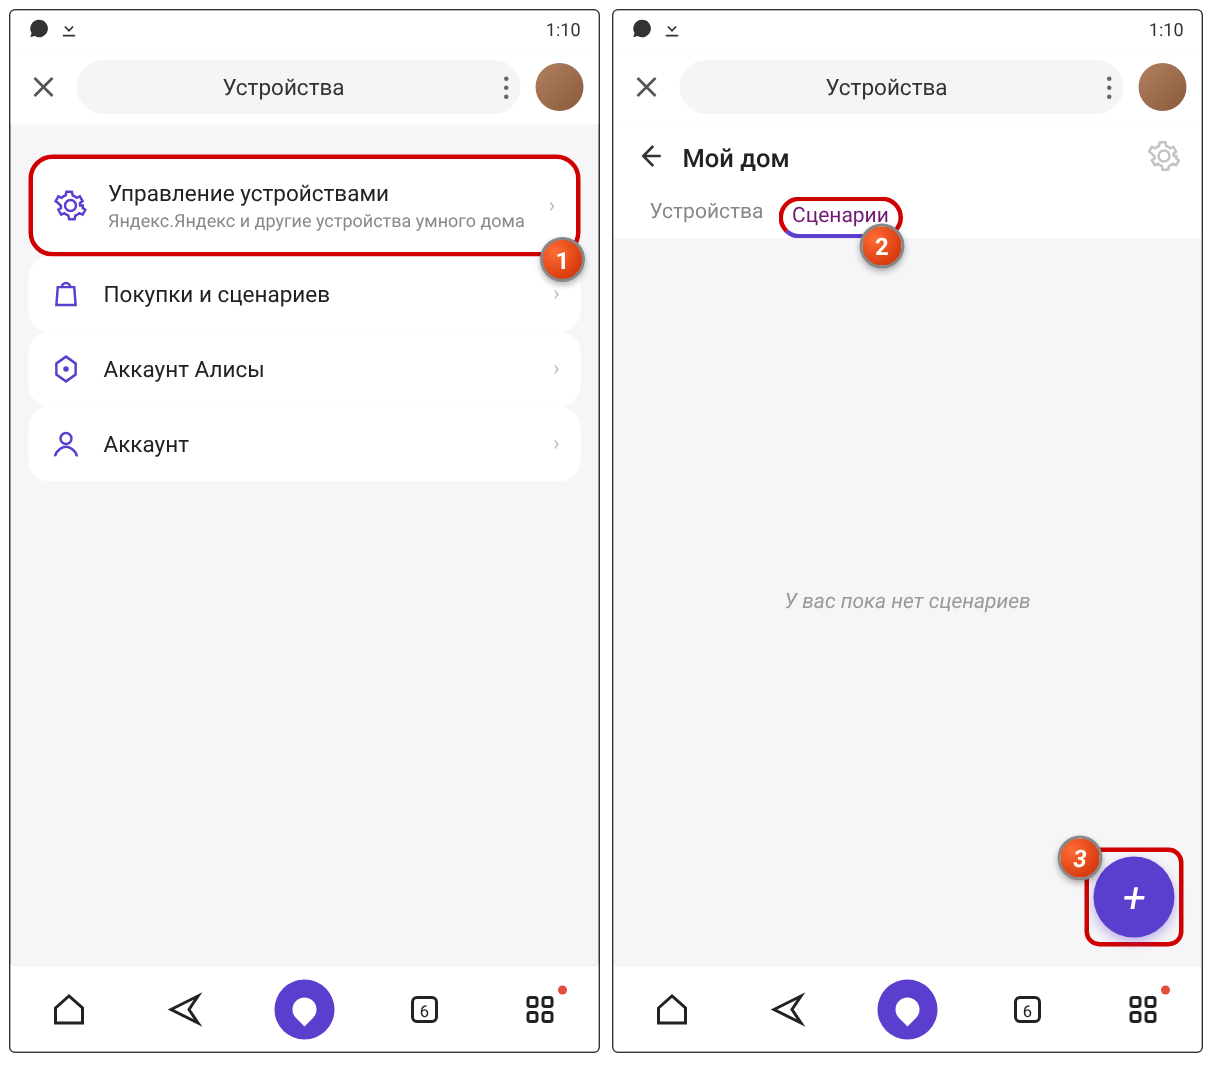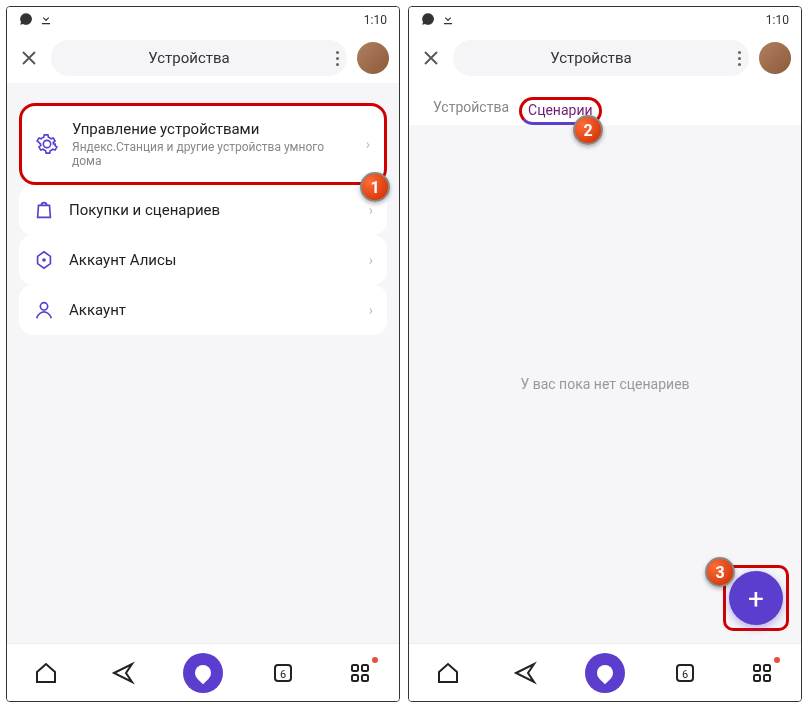--- a/index.html
+++ b/index.html
@@ -174,21 +174,21 @@
   .nav-item { width: 36px; height: 36px; display:flex; align-items:center; justify-content:center; cursor:pointer; position:relative; }
   .nav-active {
     width: 40px; height: 40px;
     background: #5c3ecf;
     border-radius: 50%;
   }
   .nav-active::after {
     content:""; position:absolute; width:16px; height:16px; background:#fff; border-radius:50% 50% 50% 0; transform: rotate(-45deg);
   }
   .red-dot { position:absolute; top:2px; right:0px; width:6px; height:6px; background:#e74c3c; border-radius:50%; }
-  .screen2-body { flex:1; position:relative; background:#f6f6f8; }
+  .screen2-body { flex:1; position:relative; background:#f6f6f8;font-style:italic; }
 </style>
 </head>
 <body>
 
 <div class="phone">
 
   <div class="status-bar">
     <div class="status-left">
       <span>
         <svg viewBox="0 0 24 24" width="14" height="14">
@@ -226,21 +226,21 @@
 
       <div class="card highlight-red" style="position:relative;">
         <span class="card-icon">
           <svg viewBox="0 0 24 24" width="22" height="22">
               <path fill="none" stroke="#5c3ecf" stroke-width="1.8" d="M12 8a4 4 0 1 0 0 8 4 4 0 0 0 0-8z"></path>
               <path fill="none" stroke="#5c3ecf" stroke-width="1.8" d="M19 12a7 7 0 0 0-.2-1.7l2-1.5-2-3.4-2.3 1a7 7 0 0 0-2.9-1.7L13 2h-4l-.6 2.7a7 7 0 0 0-2.9 1.7l-2.3-1-2 3.4 2 1.5A7 7 0 0 0 5 12c0 .6 0 1.1.2 1.7l-2 1.5 2 3.4 2.3-1a7 7 0 0 0 2.9 1.7L11 22h4l.6-2.7a7 7 0 0 0 2.9-1.7l2.3 1 2-3.4-2-1.5c.1-.6.2-1.1.2-1.7z"></path>
             </svg>
         </span>
         <div class="card-text">
           <div class="card-title">Управление устройствами</div>
-          <div class="card-sub">Яндекс.Станция и другие устройства умного дома</div>
+          <div class="card-sub">Яндекс.Яндекс и другие устройства умного дома</div>
         </div>
         <span class="chevron">›</span>
         <div class="badge-num" style="right:-6px; bottom:-20px;">1</div>
       </div>
 
       <div class="card">
         <span class="card-icon">
           <svg viewBox="0 0 24 24" width="22" height="22">
               <path fill="none" stroke="#5c3ecf" stroke-width="1.8" d="M6 7h12l1 13H5L6 7zM9 7a3 3 0 1 1 6 0"></path>
             </svg>
@@ -339,20 +339,34 @@
       <div class="kebab">
           <span></span>
           <span></span>
           <span></span>
         </div>
     </div>
     <div class="avatar"></div>
   </div>
 
   <div class="subheader">
+    <div class="subheader-row1">
+      <span class="back-arrow">
+        <svg width="20" height="20" viewBox="0 0 24 24">
+            <path fill="none" stroke="#333" stroke-width="2" d="M15 4l-8 8 8 8M7 12h14"></path>
+          </svg>
+      </span>
+      <span class="sub-title">Мой дом</span>
+      <span class="gear-btn">
+        <svg width="22" height="22" viewBox="0 0 24 24">
+            <path fill="none" stroke="#888" stroke-width="1.8" d="M12 8a4 4 0 1 0 0 8 4 4 0 0 0 0-8z"></path>
+            <path fill="none" stroke="#888" stroke-width="1.8" d="M19 12a7 7 0 0 0-.2-1.7l2-1.5-2-3.4-2.3 1a7 7 0 0 0-2.9-1.7L13 2h-4l-.6 2.7a7 7 0 0 0-2.9 1.7l-2.3-1-2 3.4 2 1.5A7 7 0 0 0 5 12c0 .6 0 1.1.2 1.7l-2 1.5 2 3.4 2.3-1a7 7 0 0 0 2.9 1.7L11 22h4l.6-2.7a7 7 0 0 0 2.9-1.7l2.3 1 2-3.4-2-1.5c.1-.6.2-1.1.2-1.7z"></path>
+          </svg>
+      </span>
+    </div>
     <div class="tabs-row" style="position:relative;">
       <div class="tab">Устройства</div>
       <div class="tab active tab-highlight" style="position:relative;">Сценарии</div>
       <div class="badge-num" style="left:150px; top:22px;">2</div>
     </div>
   </div>
 
   <div class="screen2-body">
     <div class="empty-state">У вас пока нет сценариев</div>
     <div class="fab-wrap"></div>

